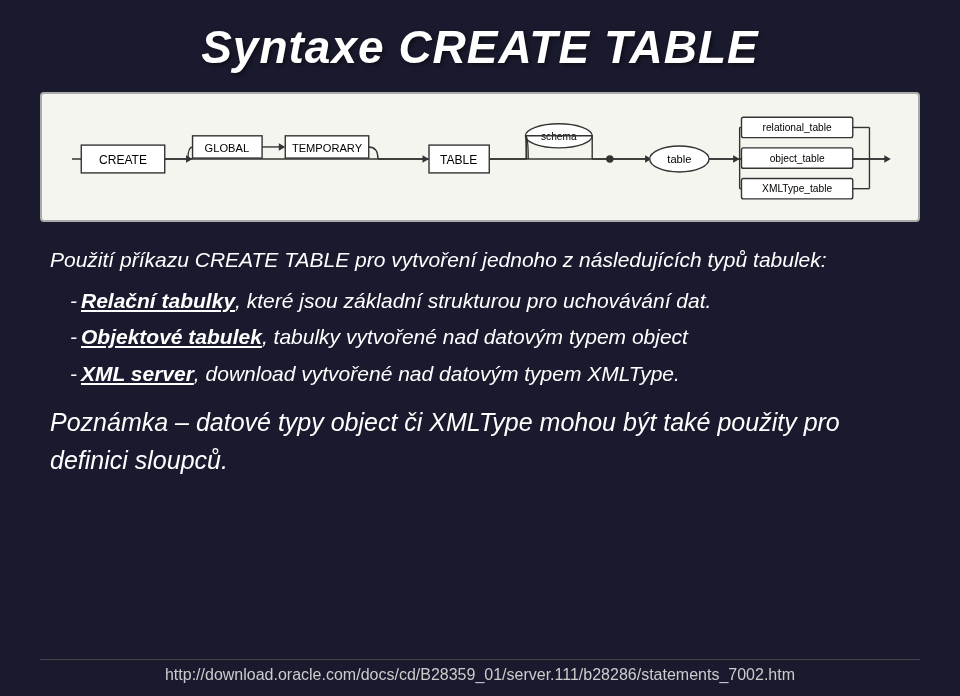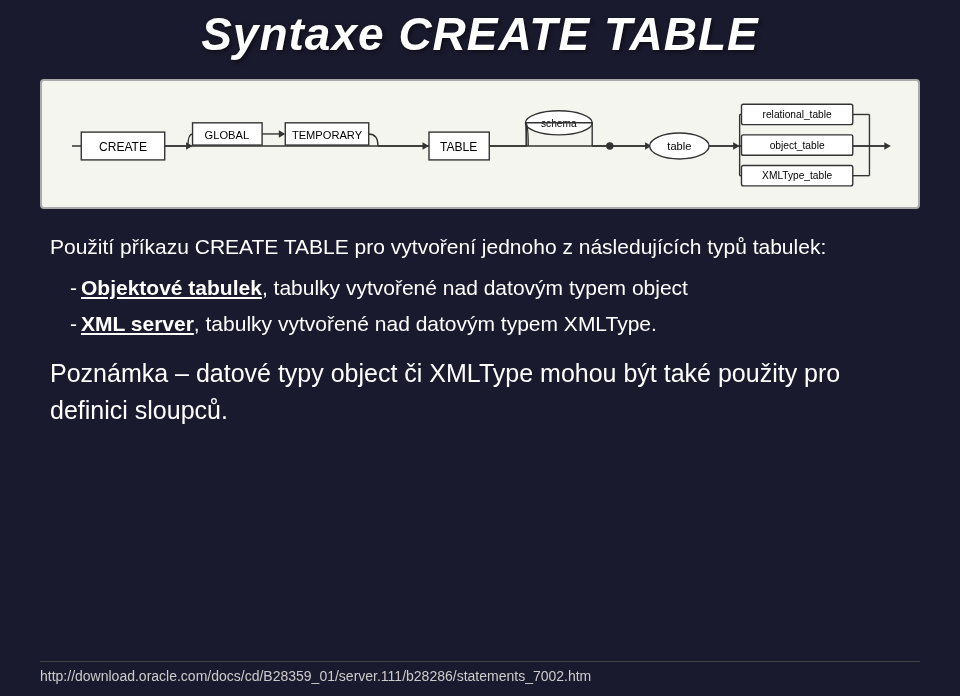--- a/index.html
+++ b/index.html
@@ -11,21 +11,21 @@
       font-family: 'Arial', sans-serif;
       color: #ffffff;
       overflow: hidden;
       position: relative;
     }
 
     .page {
       width: 960px;
       height: 696px;
       background: #1a1a2e;
-      padding: 7px 40px 10px 40px;
+      padding: 20px 40px 10px 40px;
       display: flex;
       flex-direction: column;
     }
 
     
     .title {
       text-align: center;
       font-size: 46px;
       font-style: italic;
       font-weight: bold;
@@ -52,20 +52,21 @@
       height: 100%;
     }
 
     
     .content {
       color: #ffffff;
       font-size: 21px;
       line-height: 1.55;
       padding: 0 10px;
       flex: 1;
+      font-style: italic;
     }
 
     .content .intro {
       margin-bottom: 8px;
     }
 
     .content .bullet-list {
       list-style: none;
       padding-left: 20px;
       margin-bottom: 14px;
@@ -89,21 +90,22 @@
     }
 
     .content .note {
       margin-top: 14px;
       font-size: 25px;
       line-height: 1.5;
     }
 
     
     .footer {
-      font-size: 14px;
+      text-align: center;
+      font-size: 16px;
       color: #cccccc;
       padding: 6px 0 2px 0;
       border-top: 1px solid #444;
       margin-top: auto;
     }
 
     .footer a {
       color: #cccccc;
       text-decoration: none;
     }
@@ -189,26 +191,30 @@
       <line x1="860" y1="55" x2="880" y2="55" stroke="#333" stroke-width="1.5"></line>
       <polygon points="876,51 883,55 876,59" fill="#333"></polygon>
     </svg>
   </div>
 
   <div class="content">
     <p class="intro">Použití příkazu CREATE TABLE pro vytvoření jednoho z následujících typů tabulek:</p>
 
     <ul class="bullet-list">
       <li>
+        <span class="underline-bold">Relační tabulky</span>
+          <span>, které jsou základní strukturou pro uchovávání dat.</span>
+      </li>
+      <li>
         <span class="underline-bold">Objektové tabulek</span>
           <span>, tabulky vytvořené nad datovým typem object</span>
       </li>
       <li>
         <span class="underline-bold">XML server</span>
-          <span>, tabulky vytvořené nad datovým typem XMLType.</span>
+          <span>, download vytvořené nad datovým typem XMLType.</span>
       </li>
     </ul>
 
     <p class="note">Poznámka – datové typy object či XMLType mohou být také použity pro definici sloupců.</p>
   </div>
 
   <div class="footer">
     <a>http://download.oracle.com/docs/cd/B28359_01/server.111/b28286/statements_7002.htm</a>
   </div>
 

